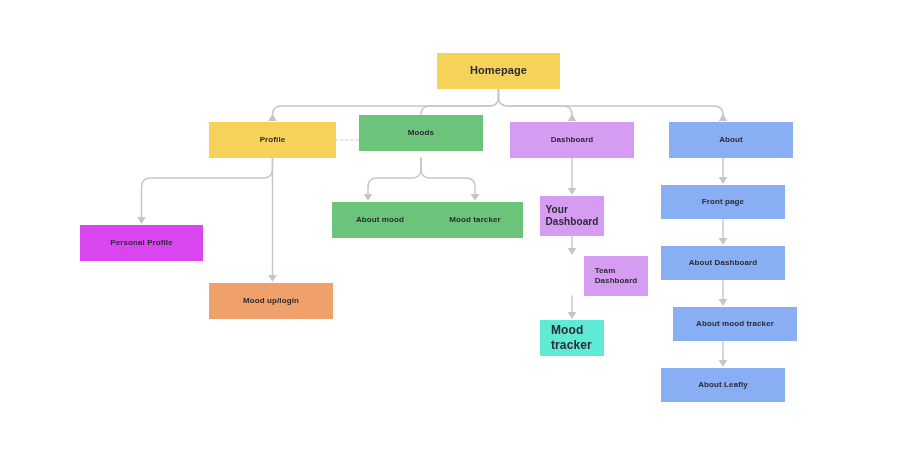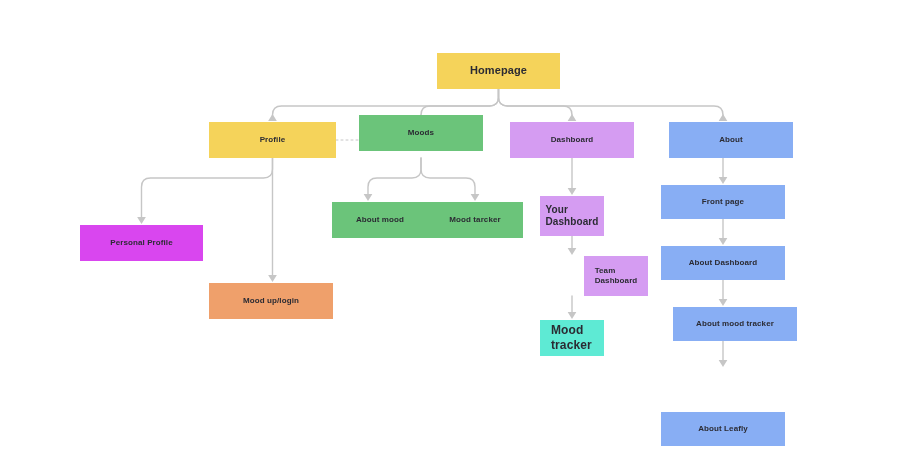--- a/index.html
+++ b/index.html
@@ -155,16 +155,16 @@
     </div>
     <div class="node" style="left: 661px; top: 185px; width: 124px; height: 34px; background: rgb(136, 174, 244); font-size: 8px; color: rgb(43, 43, 51);">
       <span class="node-label">Front page</span>
     </div>
     <div class="node" style="left: 661px; top: 246px; width: 124px; height: 34px; background: rgb(136, 174, 244); font-size: 8px; color: rgb(43, 43, 51);">
       <span class="node-label">About Dashboard</span>
     </div>
     <div class="node" style="left: 661px; top: 307px; width: 124px; height: 34px; background: rgb(136, 174, 244); font-size: 8px; color: rgb(43, 43, 51); margin-left: 12px;">
       <span class="node-label">About mood tracker</span>
     </div>
-    <div class="node" style="left: 661px; top: 368px; width: 124px; height: 34px; background: rgb(136, 174, 244); font-size: 8px; color: rgb(43, 43, 51); margin-top: 44px;">
+    <div class="node" style="left: 661px; top: 368px; width: 124px; height: 34px; background: rgb(136, 174, 244); font-size: 8px; color: rgb(43, 43, 51);">
       <span class="node-label">About Leafly</span>
     </div>
   </div>
 
 </body></html>

